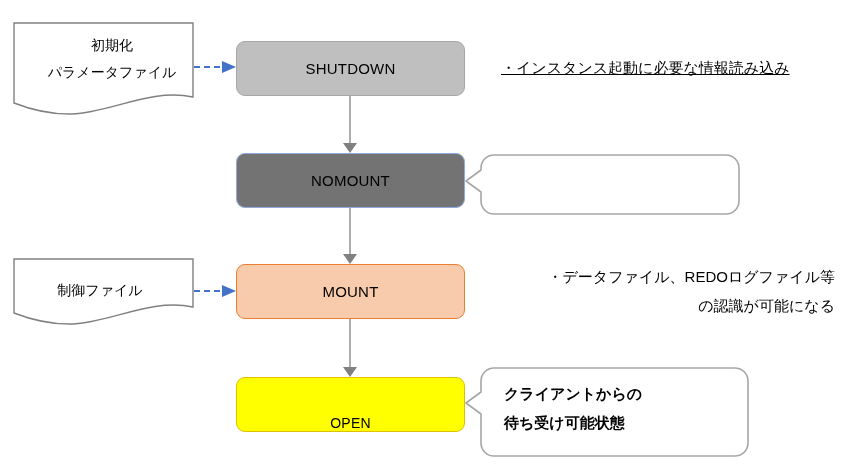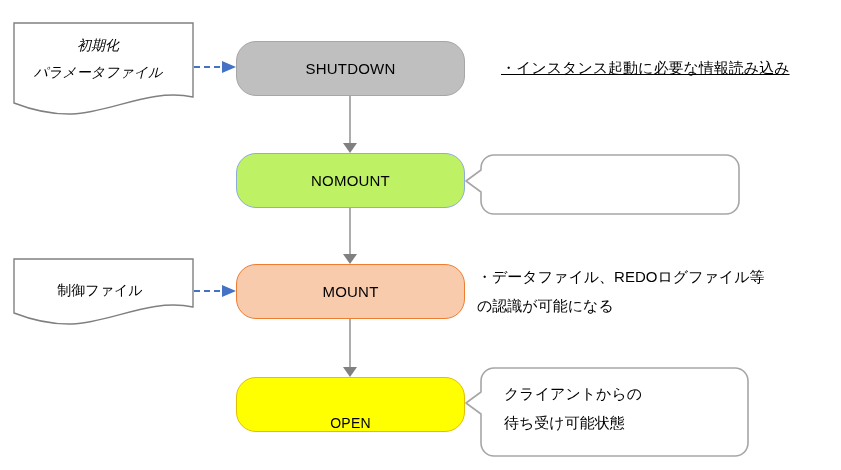--- a/index.html
+++ b/index.html
@@ -23,34 +23,34 @@
     top: 0;
     width: 841px;
     height: 470px;
     pointer-events: none;
   }
   .node {
     position: absolute;
     display: flex;
     align-items: center;
     justify-content: center;
-    border-radius: 20px;
+    border-radius: 9px;
     box-sizing: border-box;
     font-size: 15px;
     color: #000000;
     letter-spacing: 0.2px;
   }
   .node-shutdown {
     left: 236px; top: 41px; width: 229px; height: 55px;
     background: #bfbfbf;
     border: 1px solid #a6a6a6;
   }
   .node-nomount {
     left: 236px; top: 153px; width: 229px; height: 55px;
-    background: #bef264;
+    background: #737373;
     border: 1px solid #8faadc;
   }
   .node-mount {
     left: 236px; top: 264px; width: 229px; height: 55px;
     background: #f8cbad;
     border: 1px solid #ed7d31;
     text-align: right;
   }
   .node-open {
     left: 236px; top: 377px; width: 229px; height: 55px;
@@ -60,42 +60,42 @@
     align-items: flex-end;
   }
   .doc-label {
     position: absolute;
     text-align: center;
     font-size: 14px;
     color: #000000;
     line-height: 27px;
     width: 180px;
   }
-  .doc-label-1 { left: 8px; top: 32px; font-style: italic; }
+  .doc-label-1 { left: 22px; top: 32px; }
   .doc-label-2 { left: 10px; top: 268px; margin-top: 9px; }
 
   .side-note {
     position: absolute;
     font-size: 15px;
     color: #000000;
     line-height: 29px;
     white-space: pre-line;
   }
   .side-note-1 { left: 501px; top: 53px; width: 360px; text-decoration: underline; }
-  .side-note-2 { left: 477px; top: 262px; width: 358px; }
+  .side-note-2 { left: 477px; top: 262px; width: 358px; text-align: right; }
 
   .bubble-text {
     position: absolute;
     font-size: 15px;
     color: #000000;
     line-height: 29px;
     white-space: pre-line;
   }
   .bubble-text-1 { left: 504px; top: 166px; width: 230px; }
-  .bubble-text-2 { left: 504px; top: 379px; width: 230px; }
+  .bubble-text-2 { left: 504px; top: 379px; width: 230px; font-weight: bold; }
 </style>
 </head>
 <body>
 
 <div id="canvas">
 
   <svg class="layer-svg" viewBox="0 0 841 470">
 
     <path d="M14 23 L193 23 L193 97 C150 88 110 113 72 114 C52 114.5 32 110 14 103 Z" fill="#ffffff" stroke="#808080" stroke-width="1.4"></path>
 

